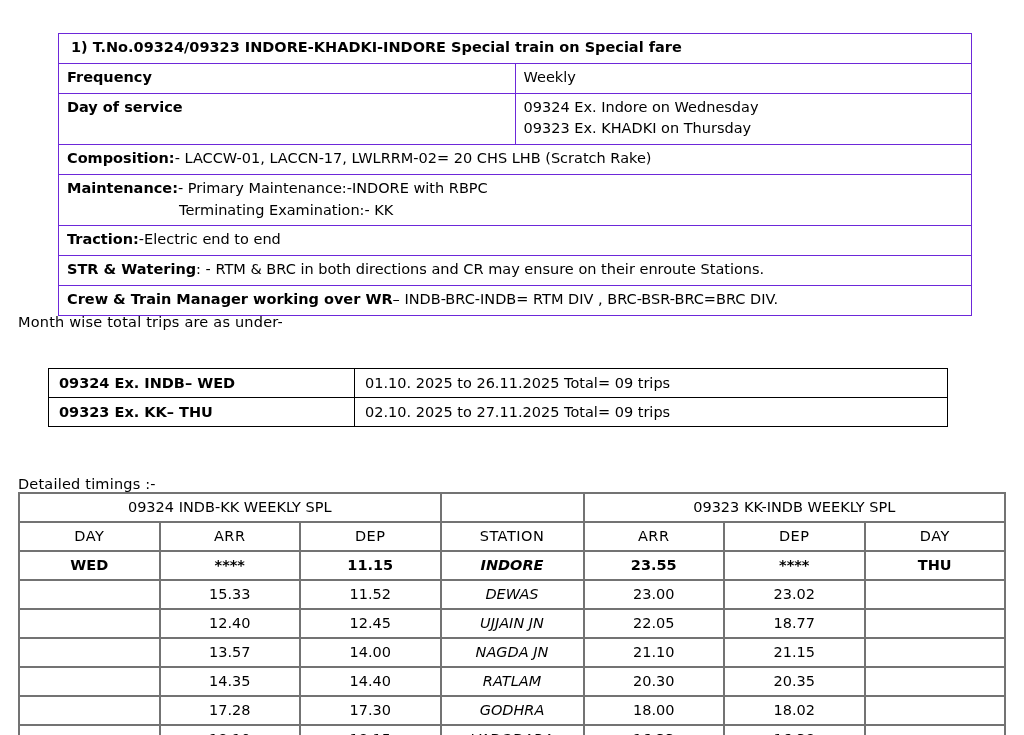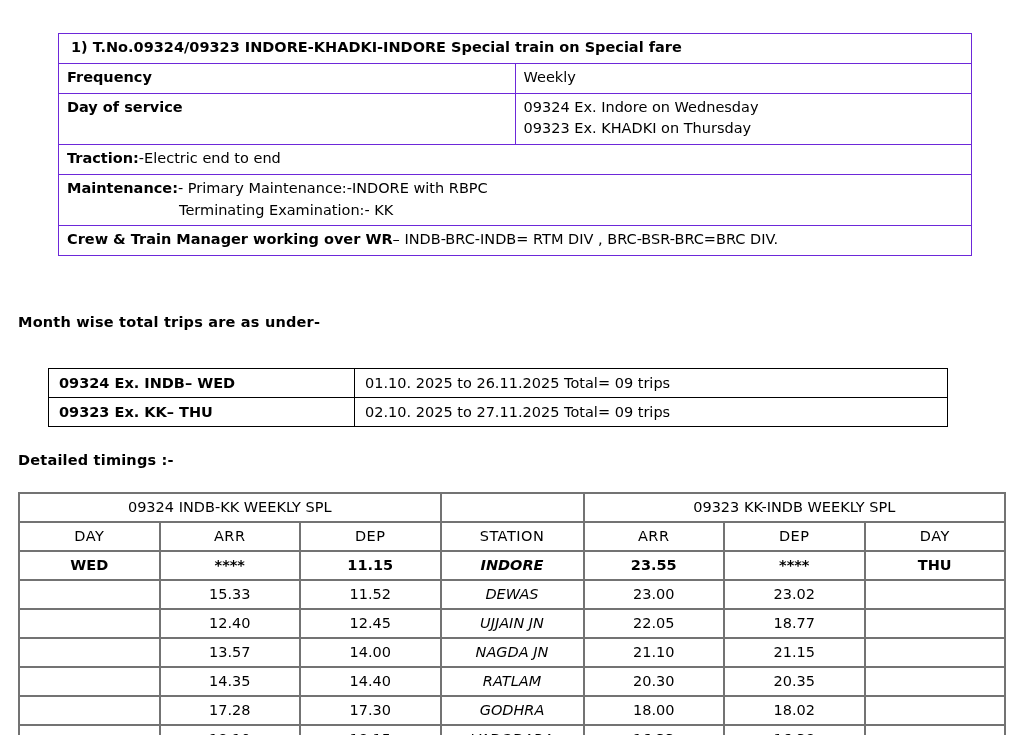--- a/index.html
+++ b/index.html
@@ -37,26 +37,26 @@
     font-size: 15px;
     padding-left: 12px !important;
   }
   .lbl { font-weight: bold; }
   .info-col-1 { width: 220px; }
   .two-line { line-height: 1.55; }
 
   
   .subhead {
     position: absolute;
-    font-weight: bold;
+    font-weight: normal;
     font-size: 14.5px;
     letter-spacing: .2px;
   }
   #month-wise-heading { left: 18px; top: 314px; }
-  #detailed-heading  { left: 18px; top: 452px; }
+  #detailed-heading  { left: 18px; top: 476px; }
 
   
   .trips-table {
     position: absolute;
     left: 48px;
     top: 368px;
     width: 900px;
     border-collapse: collapse;
     table-layout: fixed;
     border-radius: 9px;
@@ -118,27 +118,33 @@
     <td>Weekly</td>
   </tr>
   <tr>
     <td class="info-col-1 lbl">Day of service</td>
     <td class="two-line">
       <div>09324 Ex. Indore on Wednesday</div>
       <div>09323 Ex. KHADKI on Thursday</div>
     </td>
   </tr>
   <tr>
-    <td colspan="2"><span class="lbl">Traction:</span><span>-Electric end to end</span></td>
+    <td colspan="2"><span class="lbl">Composition:</span><span>- LACCW-01, LACCN-17, LWLRRM-02= 20 CHS LHB (Scratch Rake)</span></td>
   </tr>
   <tr>
     <td colspan="2" class="two-line">
       <div><span class="lbl">Maintenance:</span><span>- Primary Maintenance:-INDORE  with RBPC</span></div>
       <div style="padding-left:112px">Terminating Examination:- KK</div>
     </td>
+  </tr>
+  <tr>
+    <td colspan="2"><span class="lbl">Traction:</span><span>-Electric end to end</span></td>
+  </tr>
+  <tr>
+    <td colspan="2"><span class="lbl">STR &amp; Watering</span><span>: - RTM &amp; BRC in both directions and CR may  ensure on their enroute Stations.</span></td>
   </tr>
   <tr>
     <td colspan="2"><span class="lbl">Crew &amp; Train Manager working over WR</span><span>– INDB-BRC-INDB= RTM DIV ,  BRC-BSR-BRC=BRC DIV.</span></td>
   </tr>
 </tbody>
   </table>
 
 <div class="subhead" id="month-wise-heading">Month wise total trips are as under-</div>
 
 <table class="trips-table">

